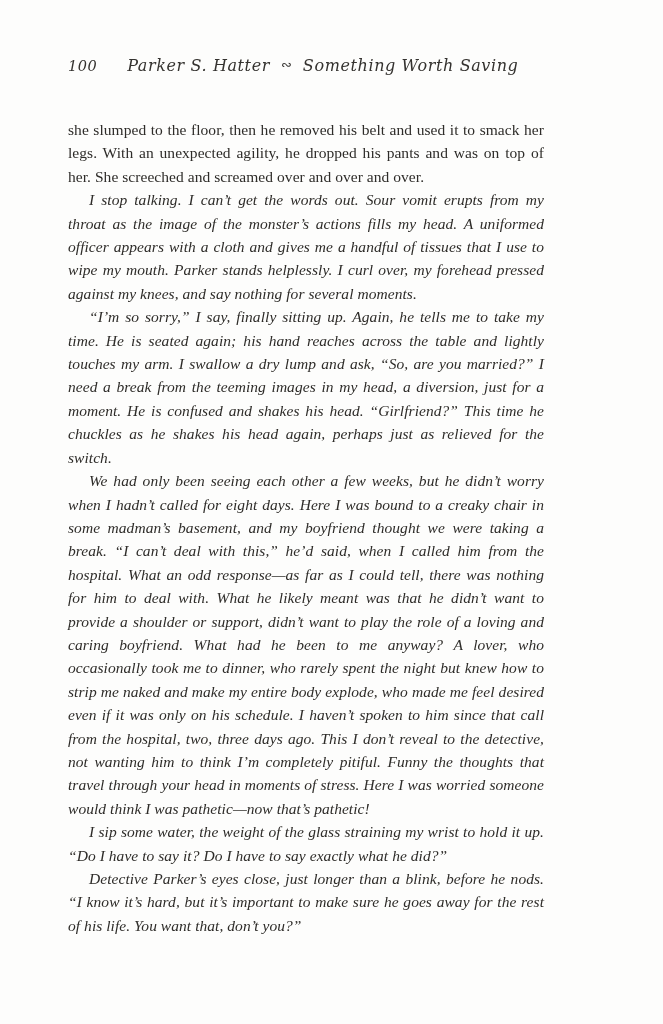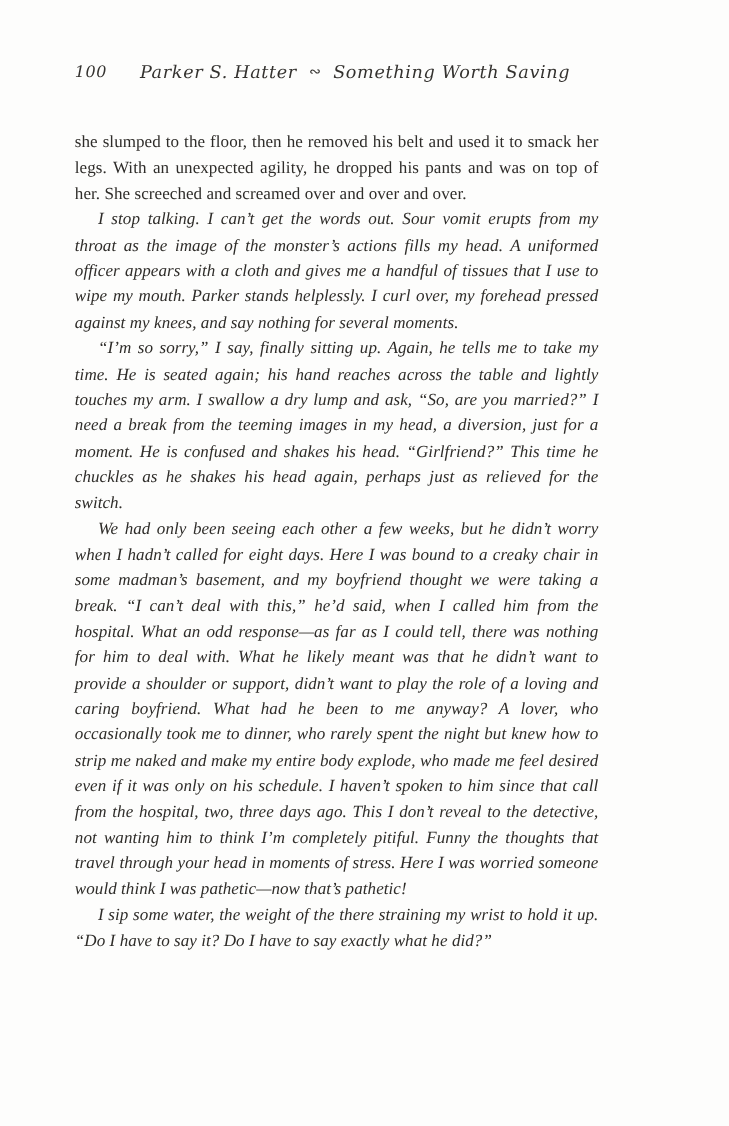--- a/index.html
+++ b/index.html
@@ -74,16 +74,17 @@
     <span class="head-text">Parker S. Hatter</span>
     <span class="ornament">∾</span>
     <span class="head-text">Something Worth Saving</span>
   </header>
 
   <main class="text-block">
     <p class="para">she slumped to the floor, then he removed his belt and used it to smack her legs. With an unexpected agility, he dropped his pants and was on top of her. She screeched and screamed over and over and over.</p>
     <p class="para indent">I stop talking. I can’t get the words out. Sour vomit erupts from my throat as the image of the monster’s actions fills my head. A uniformed officer appears with a cloth and gives me a handful of tissues that I use to wipe my mouth. Parker stands helplessly. I curl over, my forehead pressed against my knees, and say nothing for several moments.</p>
     <p class="para indent">“I’m so sorry,” I say, finally sitting up. Again, he tells me to take my time. He is seated again; his hand reaches across the table and lightly touches my arm. I swallow a dry lump and ask, “So, are you married?” I need a break from the teeming images in my head, a diversion, just for a moment. He is confused and shakes his head. “Girlfriend?” This time he chuckles as he shakes his head again, perhaps just as relieved for the switch.</p>
     <p class="para indent">We had only been seeing each other a few weeks, but he didn’t worry when I hadn’t called for eight days. Here I was bound to a creaky chair in some madman’s basement, and my boyfriend thought we were taking a break. “I can’t deal with this,” he’d said, when I called him from the hospital. What an odd response—as far as I could tell, there was nothing for him to deal with. What he likely meant was that he didn’t want to provide a shoulder or support, didn’t want to play the role of a loving and caring boyfriend. What had he been to me anyway? A lover, who occasionally took me to dinner, who rarely spent the night but knew how to strip me naked and make my entire body explode, who made me feel desired even if it was only on his schedule. I haven’t spoken to him since that call from the hospital, two, three days ago. This I don’t reveal to the detective, not wanting him to think I’m completely pitiful. Funny the thoughts that travel through your head in moments of stress. Here I was worried someone would think I was pathetic—now that’s pathetic!</p>
-    <p class="para indent">I sip some water, the weight of the there straining my wrist to hold it up. “Do I have to say it? Do I have to say exactly what he did?”</p>
+    <p class="para indent">I sip some water, the weight of the glass straining my wrist to hold it up. “Do I have to say it? Do I have to say exactly what he did?”</p>
+    <p class="para indent">Detective Parker’s eyes close, just longer than a blink, before he nods. “I know it’s hard, but it’s important to make sure he goes away for the rest of his life. You want that, don’t you?”</p>
   </main>
 
 </div>
 
 </body></html>

